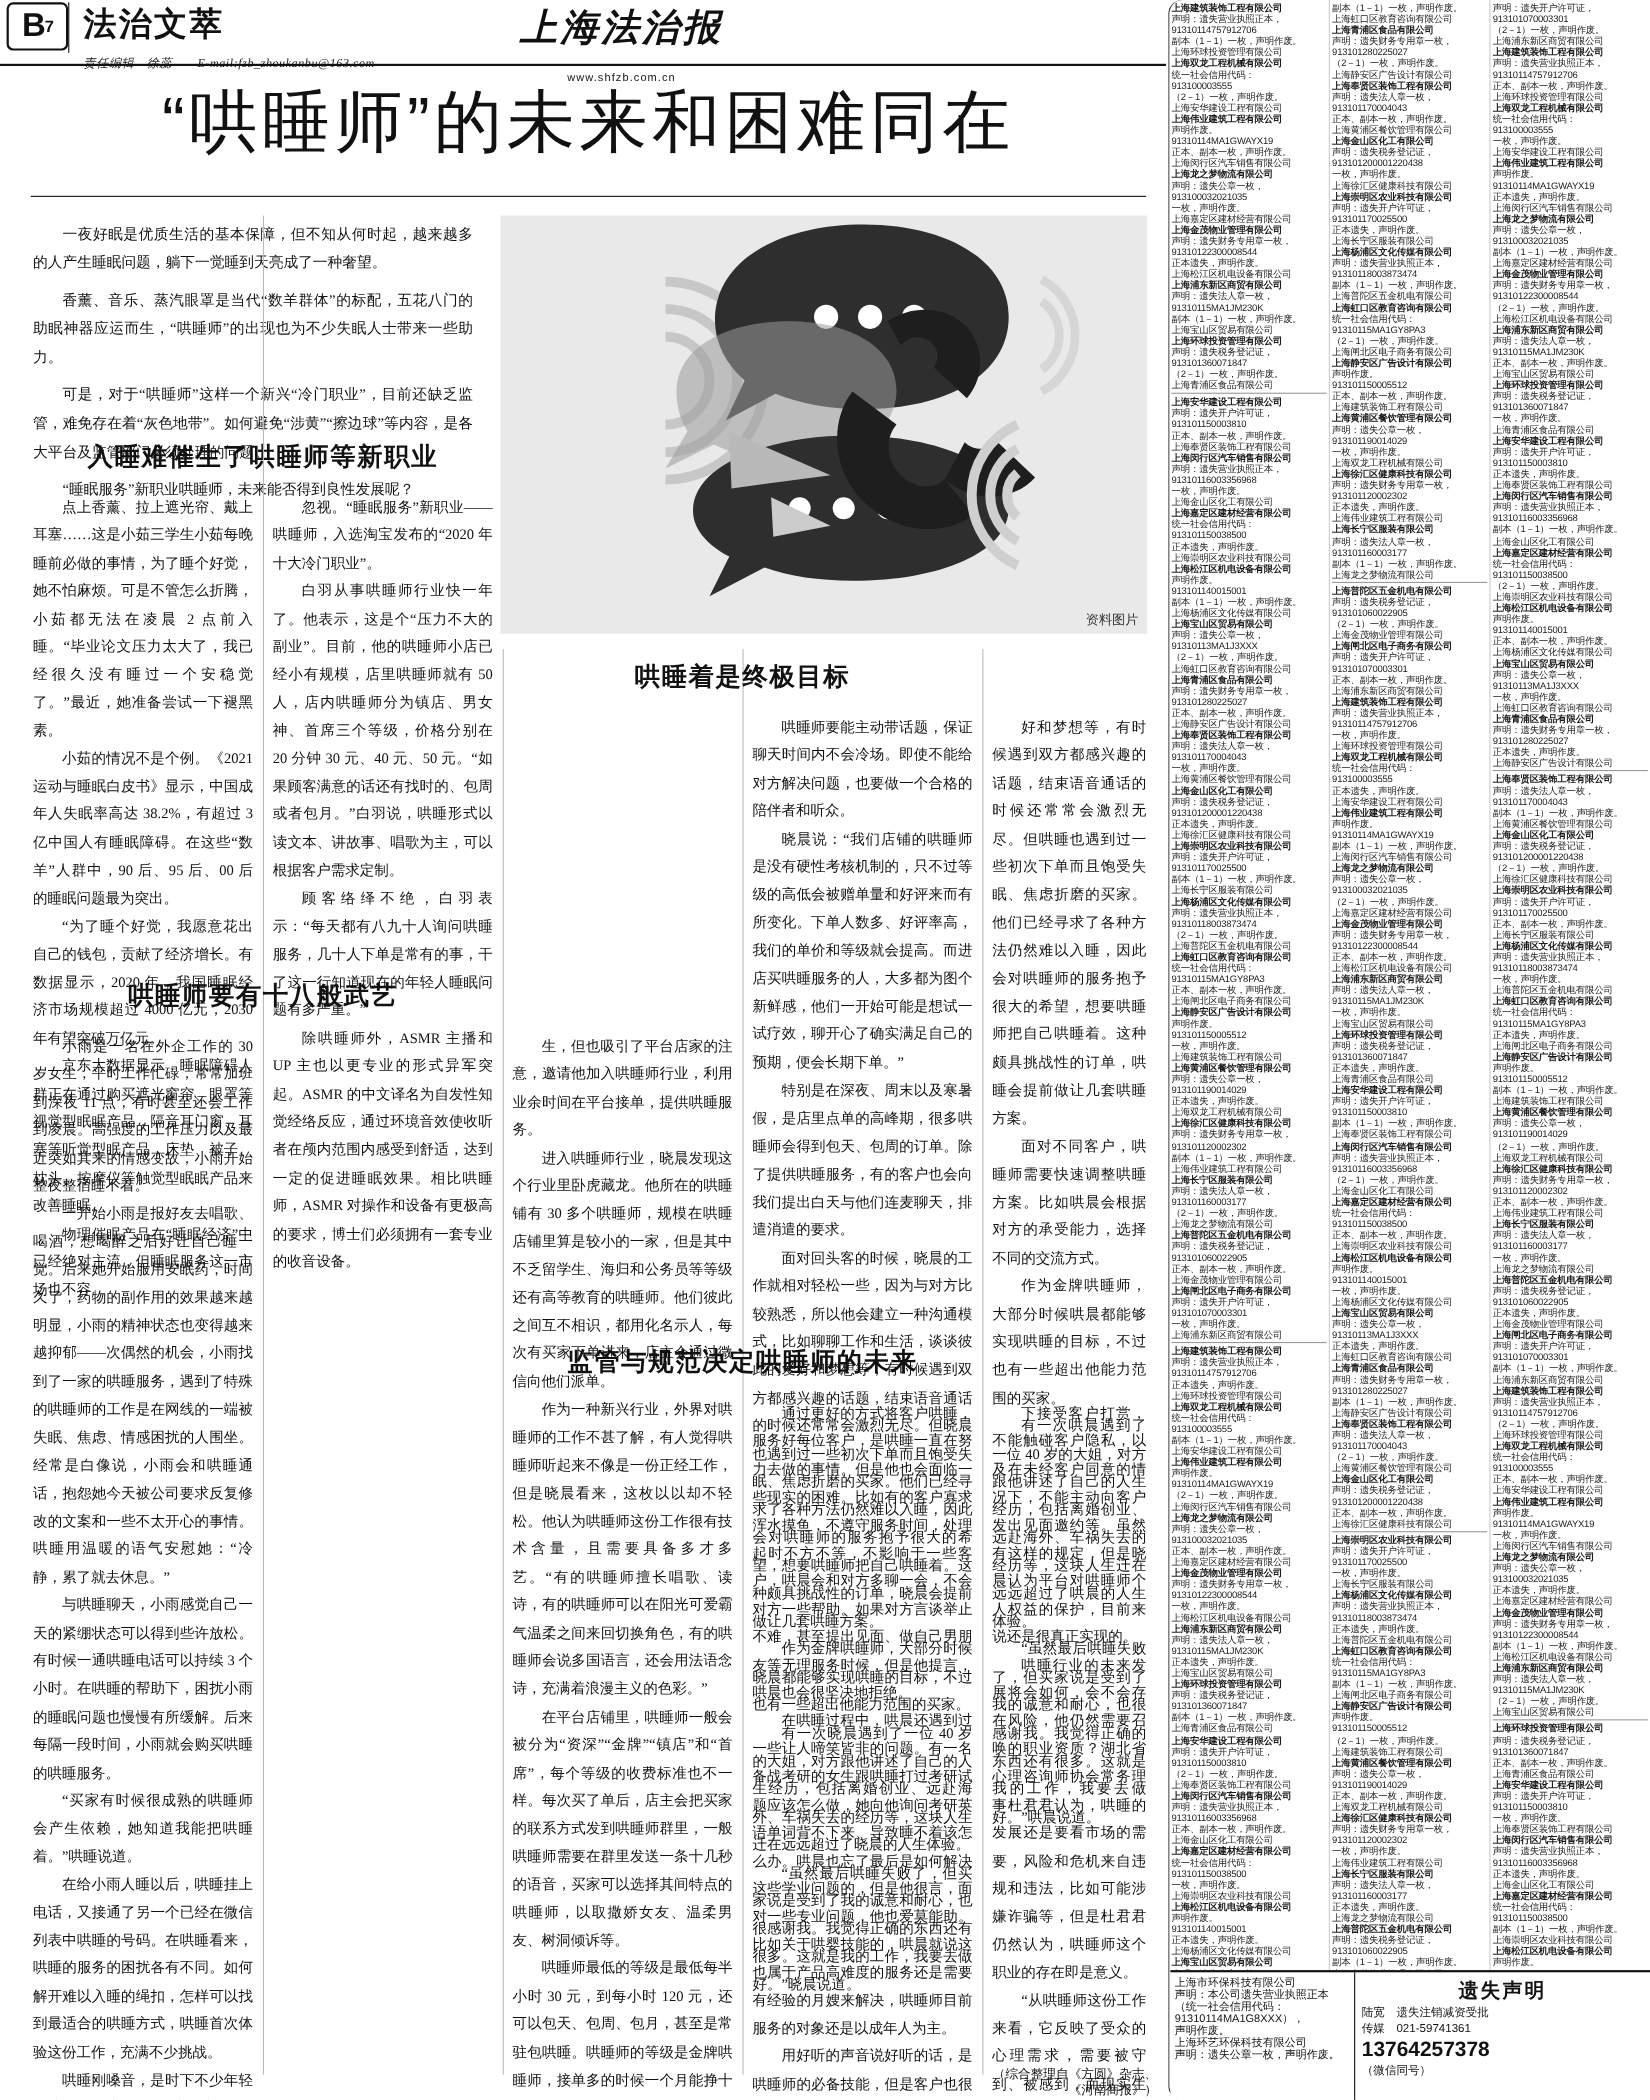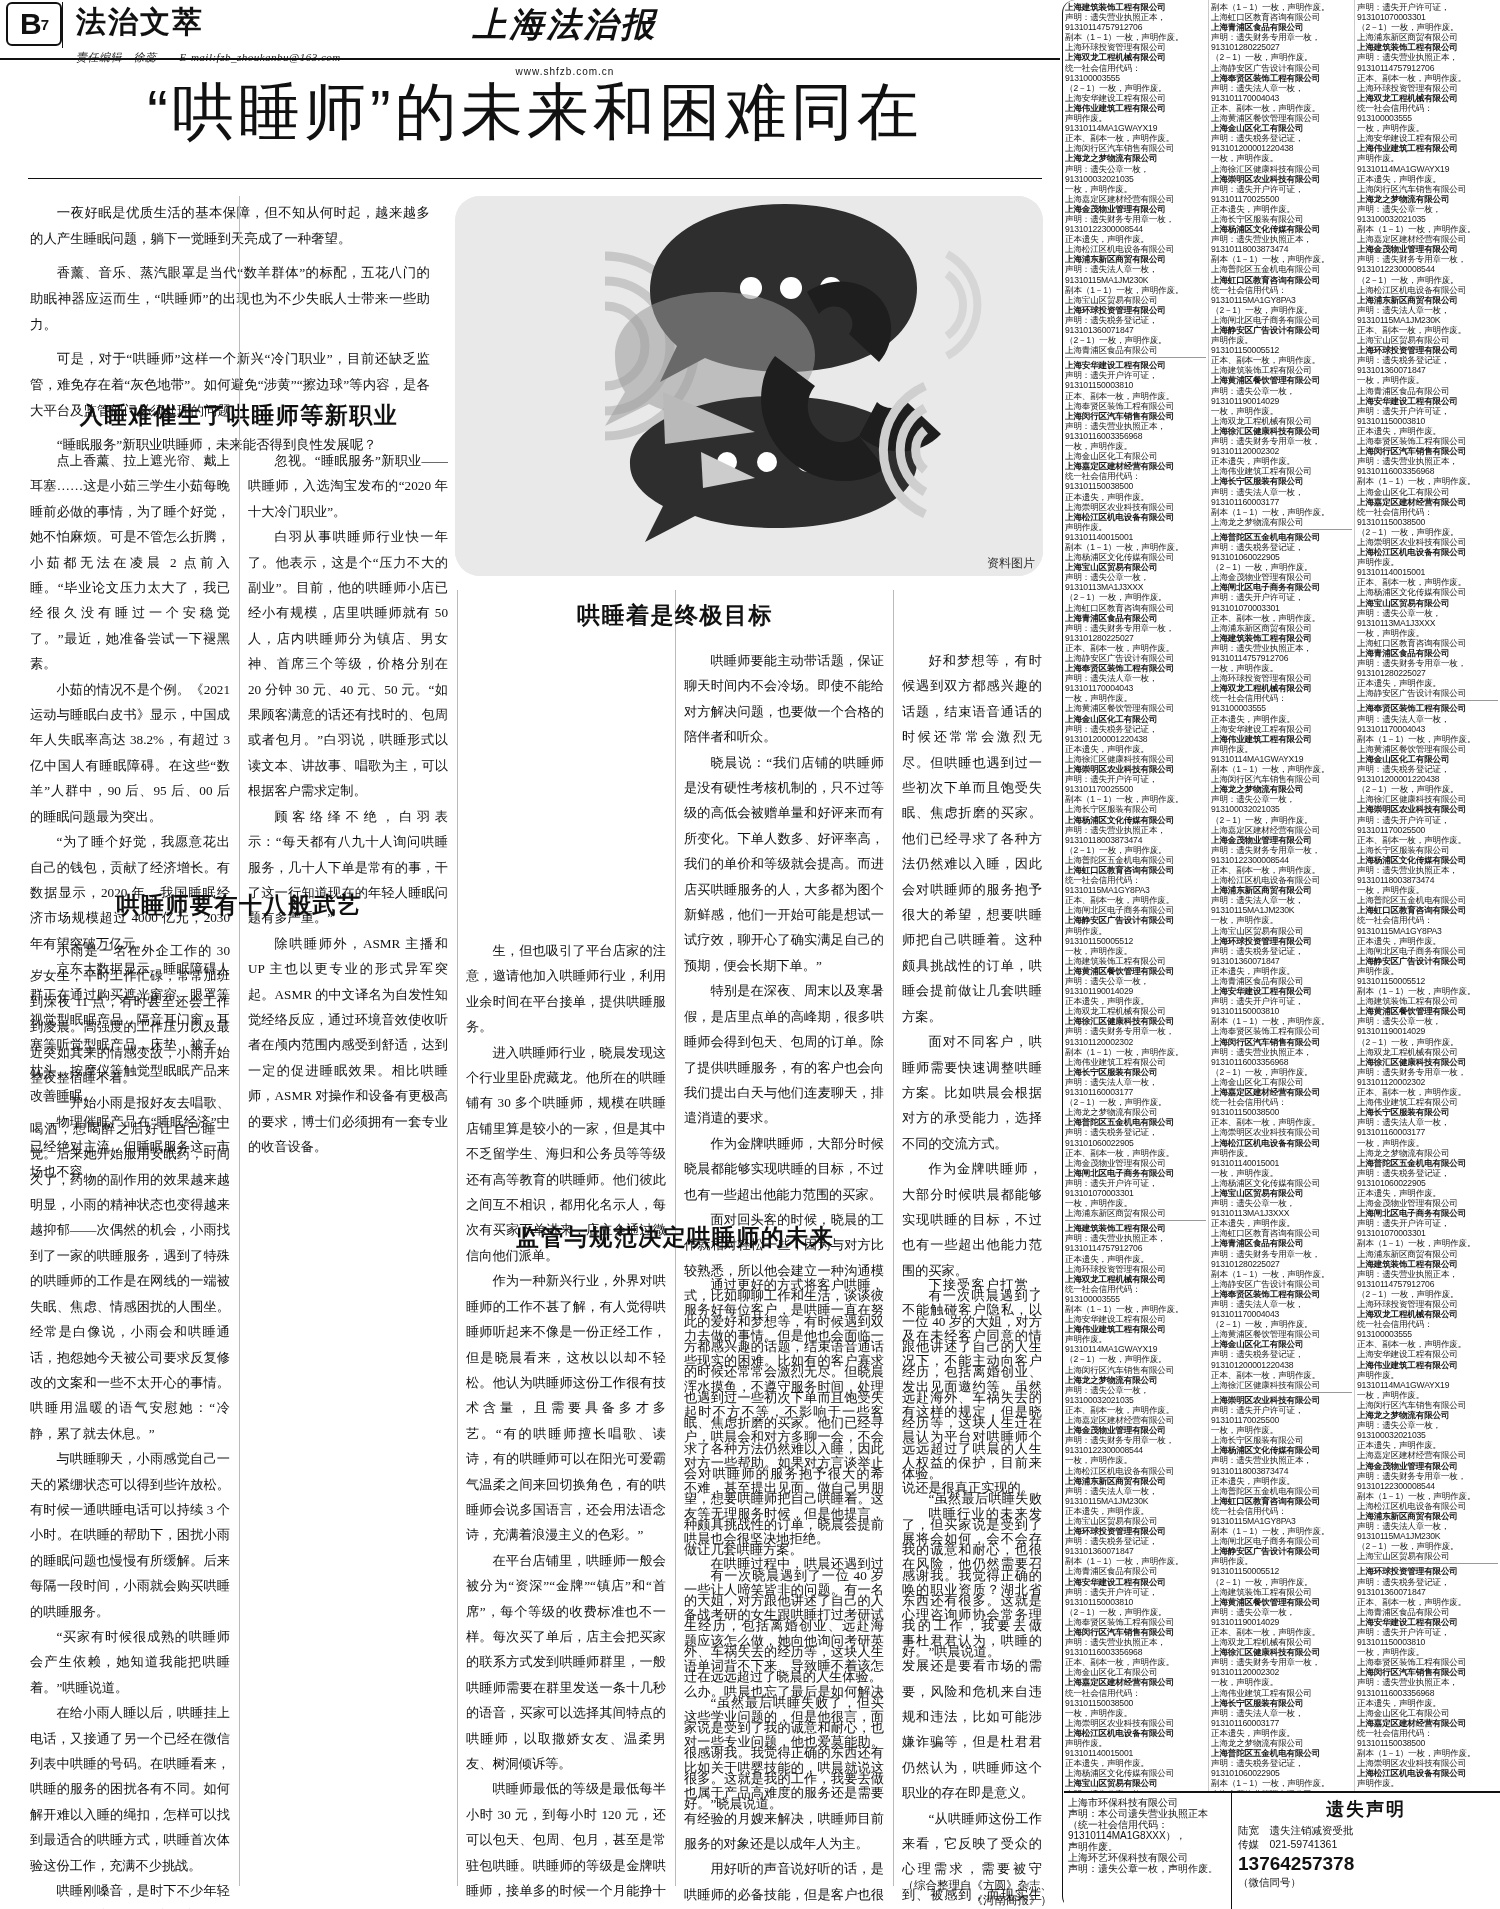--- a/index.html
+++ b/index.html
@@ -80,21 +80,21 @@
   
   .intro {
     position:absolute; left:30px; top:200px; width:400px;
     font-size:13.4px; line-height:26px; text-align:justify;
   }
   .intro p { margin:0 0 8px 0; text-indent:2em; }
 
   
   .illus {
     position:absolute; left:455px; top:196px; width:588px; height:380px;
-    background:#e9e9e9; overflow:hidden;border-radius:25px;
+    background:#e9e9e9; overflow:hidden;
   }
   .illus .cap {
     position:absolute; right:8px; bottom:4px; font-size:12px; color:#333;
     font-family:"Liberation Sans", sans-serif;
   }
 
   
   .colrule { position:absolute; border-left:1px solid #bbb; }
 
   .sub {
@@ -290,22 +290,22 @@
     <p>进入哄睡师行业，晓晨发现这个行业里卧虎藏龙。他所在的哄睡铺有 30 多个哄睡师，规模在哄睡店铺里算是较小的一家，但是其中不乏留学生、海归和公务员等等级还有高等教育的哄睡师。他们彼此之间互不相识，都用化名示人，每次有买家下单进来，店主会通过微信向他们派单。</p>
     <p>作为一种新兴行业，外界对哄睡师的工作不甚了解，有人觉得哄睡师听起来不像是一份正经工作，但是晓晨看来，这枚以以却不轻松。他认为哄睡师这份工作很有技术含量，且需要具备多才多艺。“有的哄睡师擅长唱歌、读诗，有的哄睡师可以在阳光可爱霸气温柔之间来回切换角色，有的哄睡师会说多国语言，还会用法语念诗，充满着浪漫主义的色彩。”</p>
     <p>在平台店铺里，哄睡师一般会被分为“资深”“金牌”“镇店”和“首席”，每个等级的收费标准也不一样。每次买了单后，店主会把买家的联系方式发到哄睡师群里，一般哄睡师需要在群里发送一条十几秒的语音，买家可以选择其间特点的哄睡师，以取撒娇女友、温柔男友、树洞倾诉等。</p>
     <p>哄睡师最低的等级是最低每半小时 30 元，到每小时 120 元，还可以包天、包周、包月，甚至是常驻包哄睡。哄睡师的等级是金牌哄睡师，接单多的时候一个月能挣十八千元，基本上可以解决自己的学校生活的钱。</p>
   </div>
 
   <div class="c4 body" style="top:648px;">
     <p>哄睡师要能主动带话题，保证聊天时间内不会冷场。即使不能给对方解决问题，也要做一个合格的陪伴者和听众。</p>
     <p>晓晨说：“我们店铺的哄睡师是没有硬性考核机制的，只不过等级的高低会被赠单量和好评来而有所变化。下单人数多、好评率高，我们的单价和等级就会提高。而进店买哄睡服务的人，大多都为图个新鲜感，他们一开始可能是想试一试疗效，聊开心了确实满足自己的预期，便会长期下单。”</p>
     <p>特别是在深夜、周末以及寒暑假，是店里点单的高峰期，很多哄睡师会得到包天、包周的订单。除了提供哄睡服务，有的客户也会向我们提出白天与他们连麦聊天，排遣消遣的要求。</p>
+    <p>面对回头客的时候，晓晨的工作就相对轻松一些，因为与对方比较熟悉，所以他会建立一种沟通模式，比如聊聊工作和生活，谈谈彼此的爱好和梦想等，有时候遇到双方都感兴趣的话题，结束语音通话的时候还常常会激烈无尽。但晓晨也遇到过一些初次下单而且饱受失眠、焦虑折磨的买家。他们已经寻求了各种方法仍然难以入睡，因此会对哄睡师的服务抱予很大的希望，想要哄睡师把自己哄睡着。这种颇具挑战性的订单，晓晨会提前做让几套哄睡方案。</p>
     <p>作为金牌哄睡师，大部分时候晓晨都能够实现哄睡的目标，不过也有一些超出他能力范围的买家。</p>
-    <p>面对回头客的时候，晓晨的工作就相对轻松一些，因为与对方比较熟悉，所以他会建立一种沟通模式，比如聊聊工作和生活，谈谈彼此的爱好和梦想等，有时候遇到双方都感兴趣的话题，结束语音通话的时候还常常会激烈无尽。但晓晨也遇到过一些初次下单而且饱受失眠、焦虑折磨的买家。他们已经寻求了各种方法仍然难以入睡，因此会对哄睡师的服务抱予很大的希望，想要哄睡师把自己哄睡着。这种颇具挑战性的订单，晓晨会提前做让几套哄睡方案。</p>
     <p>有一次晓晨遇到了一位 40 岁的大姐，对方跟他讲述了自己的人生经历，包括离婚创业、远赴海外、车祸失去的经历等，这块人生迁在远远超过了晓晨的人生体验。</p>
     <p>“虽然最后哄睡失败了，但买家说是受到了我的诚意和耐心，也很感谢我。我觉得正确的东西还有很多。这就是我的工作，我要去做好。”晓晨说道。</p>
   </div>
 
   <div class="c5 body" style="top:648px;">
     <p>好和梦想等，有时候遇到双方都感兴趣的话题，结束语音通话的时候还常常会激烈无尽。但哄睡也遇到过一些初次下单而且饱受失眠、焦虑折磨的买家。他们已经寻求了各种方法仍然难以入睡，因此会对哄睡师的服务抱予很大的希望，想要哄睡师把自己哄睡着。这种颇具挑战性的订单，哄睡会提前做让几套哄睡方案。</p>
     <p>面对不同客户，哄睡师需要快速调整哄睡方案。比如哄晨会根据对方的承受能力，选择不同的交流方式。</p>
     <p>作为金牌哄睡师，大部分时候哄晨都能够实现哄睡的目标，不过也有一些超出他能力范围的买家。</p>
     <p>有一次哄晨遇到了一位 40 岁的大姐，对方跟他讲述了自己的人生经历，包括离婚创业、远赴海外、车祸失去的经历等，这块人生迁在远远超过了哄晨的人生体验。</p>
     <p>“虽然最后哄睡失败了，但买家说是受到了我的诚意和耐心，也很感谢我。我觉得正确的东西还有很多。这就是我的工作，我要去做好。”哄晨说道。</p>

